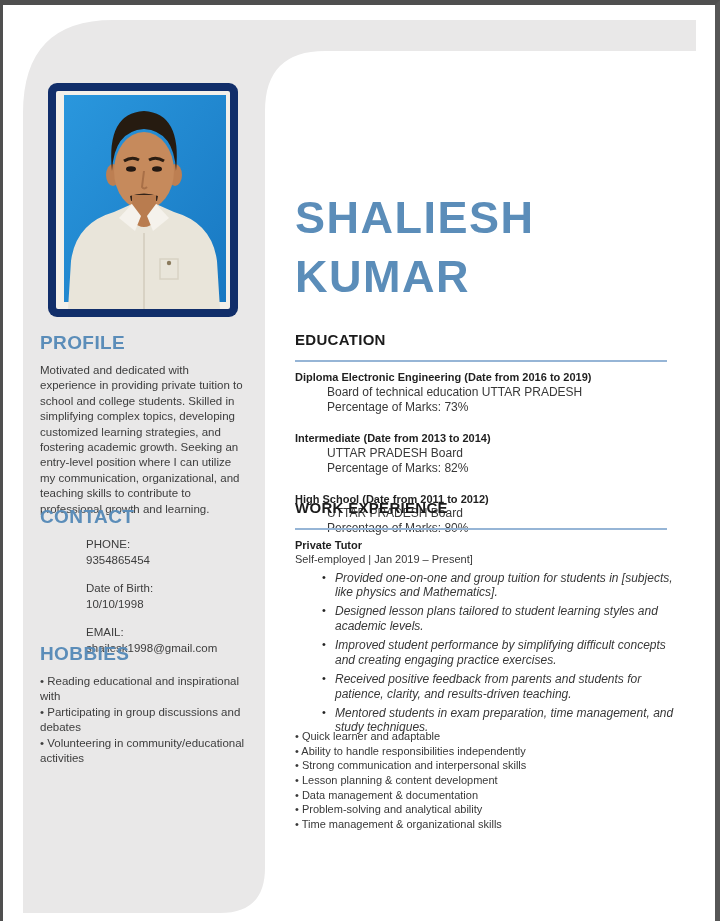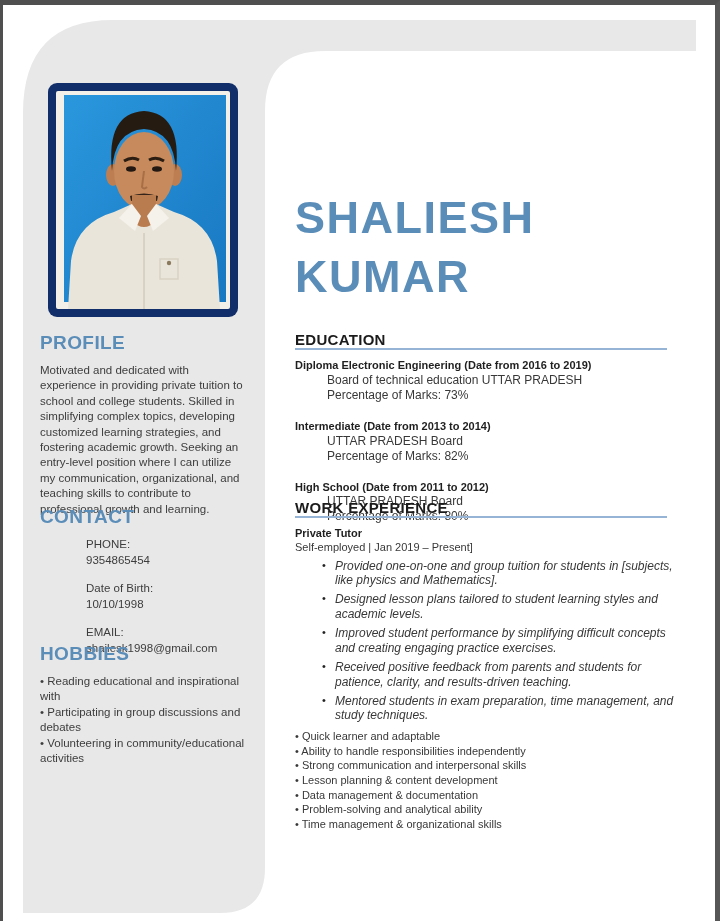--- a/index.html
+++ b/index.html
@@ -29,21 +29,21 @@
   .hobby-item::before { content:"• "; }
 
   
   .main-name {
     position:absolute; left:292px; top:183px; width:400px;
     font-size:45px; font-weight:bold; color:#5b8db9; letter-spacing:1.5px; line-height:1.32;
   }
   .main-section { position:absolute; left:292px; width:405px; }
   .sec-heading {
     font-size:15px; font-weight:bold; color:#1b1b1b; letter-spacing:.3px;
-    border-bottom:2px solid #96b5d6; padding-bottom:0; width:372px;
+    border-bottom:2px solid #96b5d6; padding-bottom:12px; width:372px;
   }
   .entry { margin-top:9px; }
   .entry-title { font-size:11px; font-weight:bold; color:#1f1f1f; line-height:1.25; }
   .entry-line { font-size:12px; color:#383838; line-height:1.25;padding-left:32px; }
   .role-title { font-size:11px; font-weight:bold; color:#1f1f1f; line-height:1.3; margin-top:8px; }
   .role-meta { font-size:11px; color:#383838; line-height:1.3; }
   .wbullets { margin-top:4px; }
   .wbullet { display:flex; margin-bottom:4px; }
   .wbullet .dot { width:22px; min-width:22px; text-align:center; font-size:11px; color:#222; margin-left:18px; }
   .wbullet .dot::before { content:"•"; }

